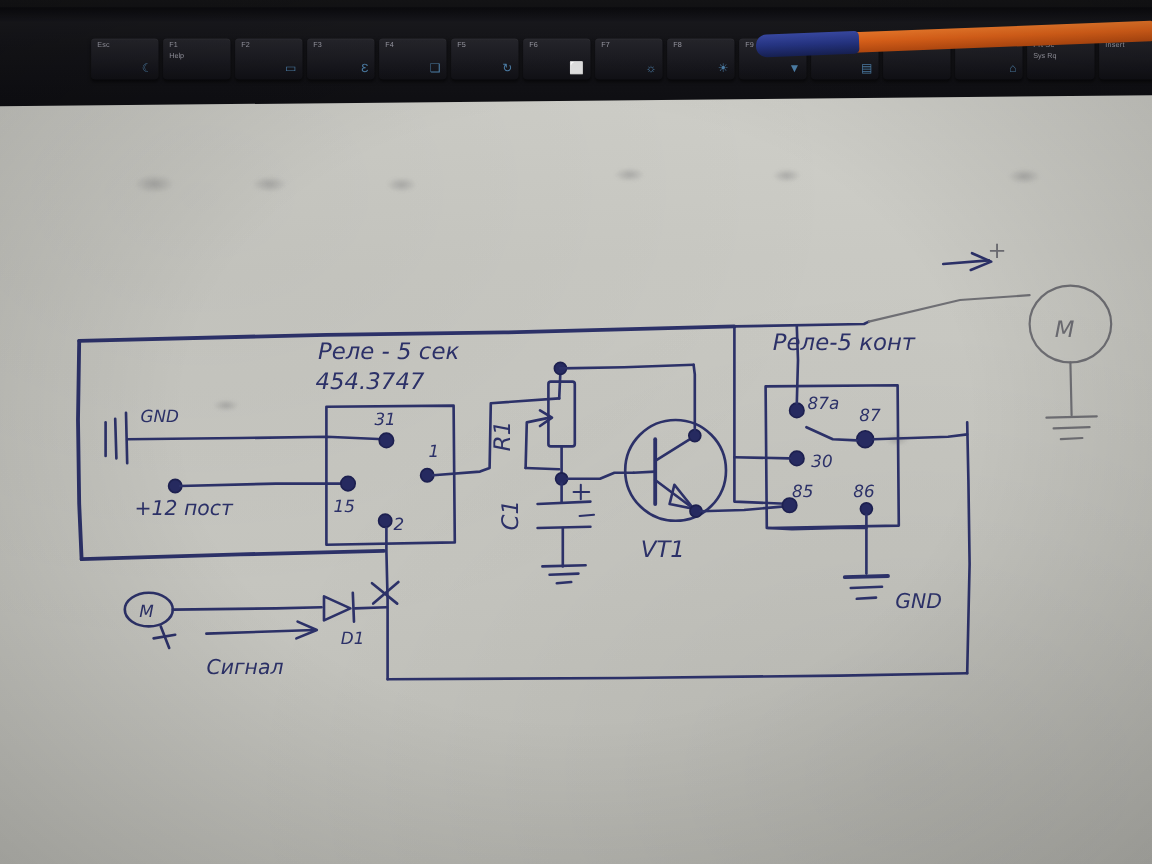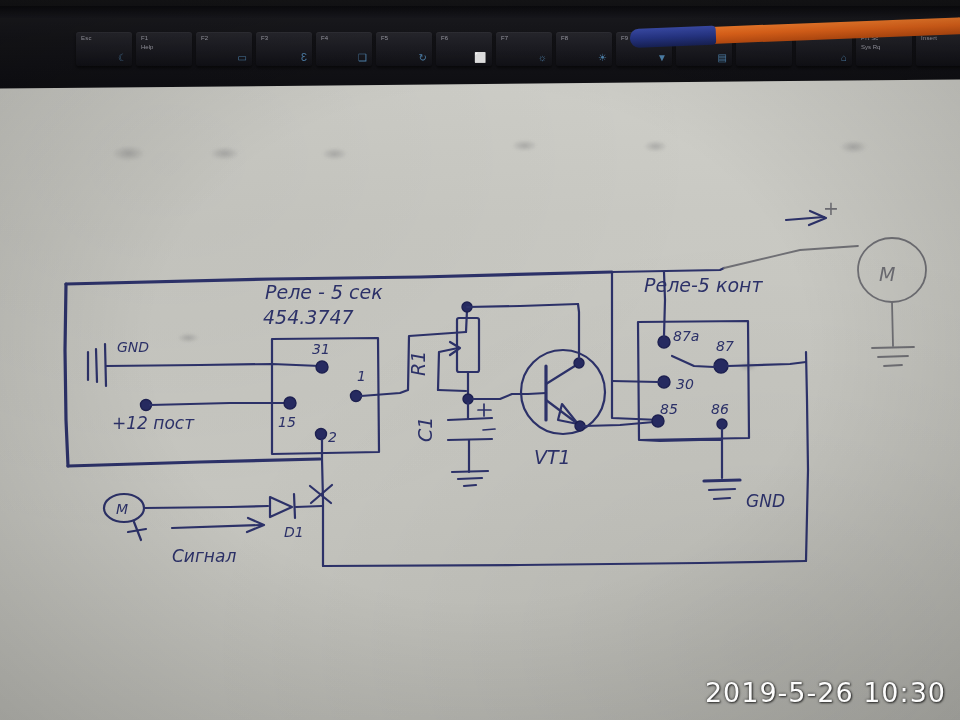--- a/index.html
+++ b/index.html
@@ -373,14 +373,13 @@
     <path class="pencil" d="M724,268 L800,250 L858,246"></path>
 
     <path class="ink ink-med" d="M786,220 L824,217"></path>
     <path class="ink ink-med" d="M810,211 L826,218 L809,225"></path>
     <text class="hand hand-pencil hand-lg" x="823" y="215">+</text>
 
   </svg>
 
   <div id="vignette"></div>
 
-  <div id="timestamp">2019-5-26 10:30</div>
 </div>
 
 </body></html>

